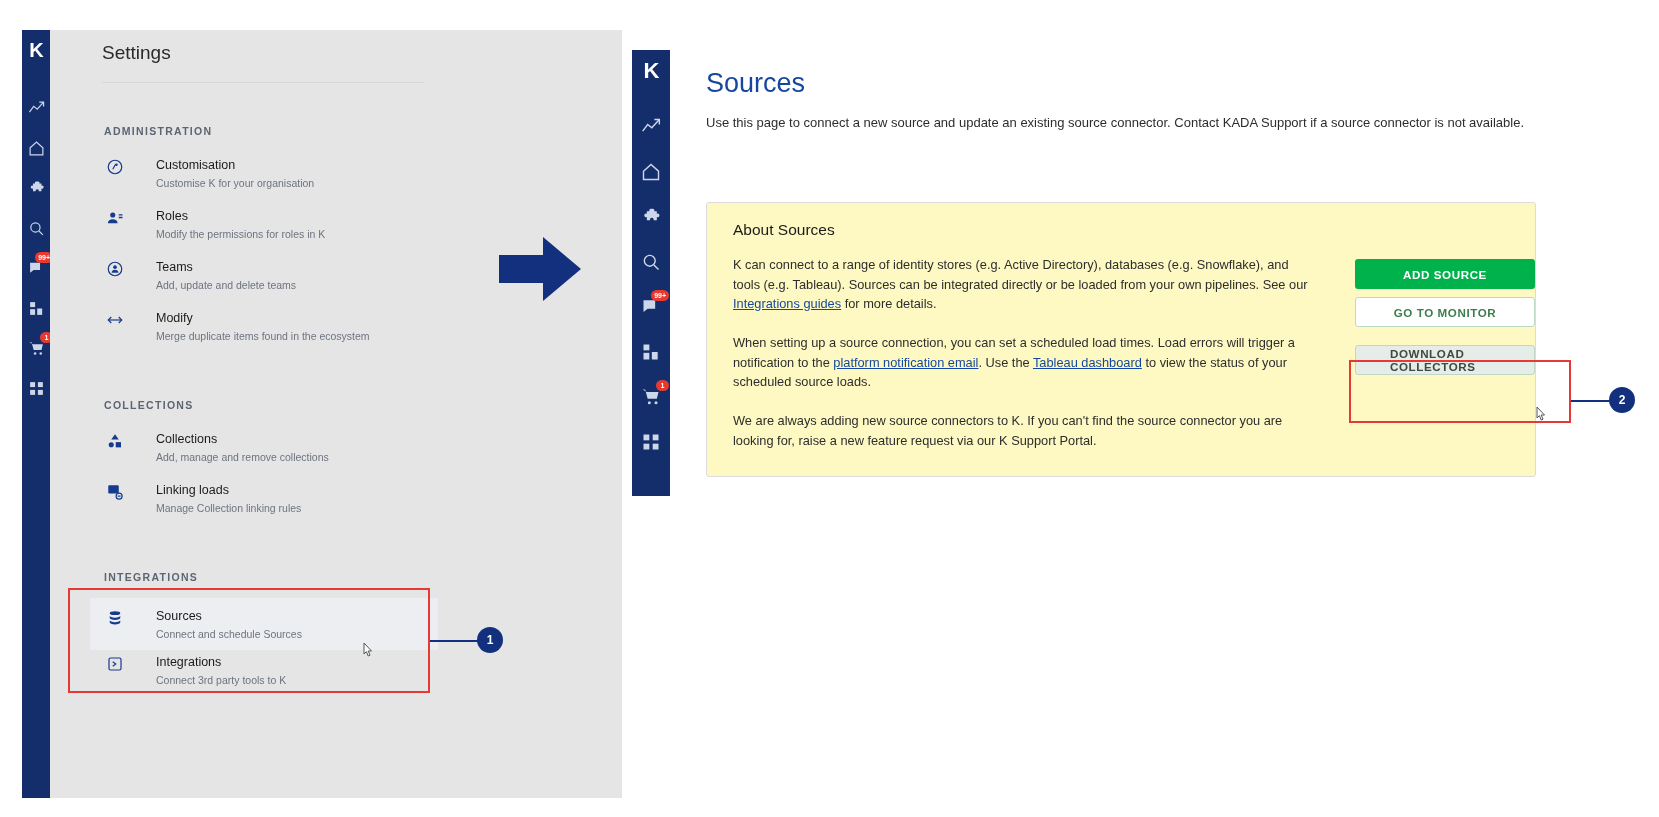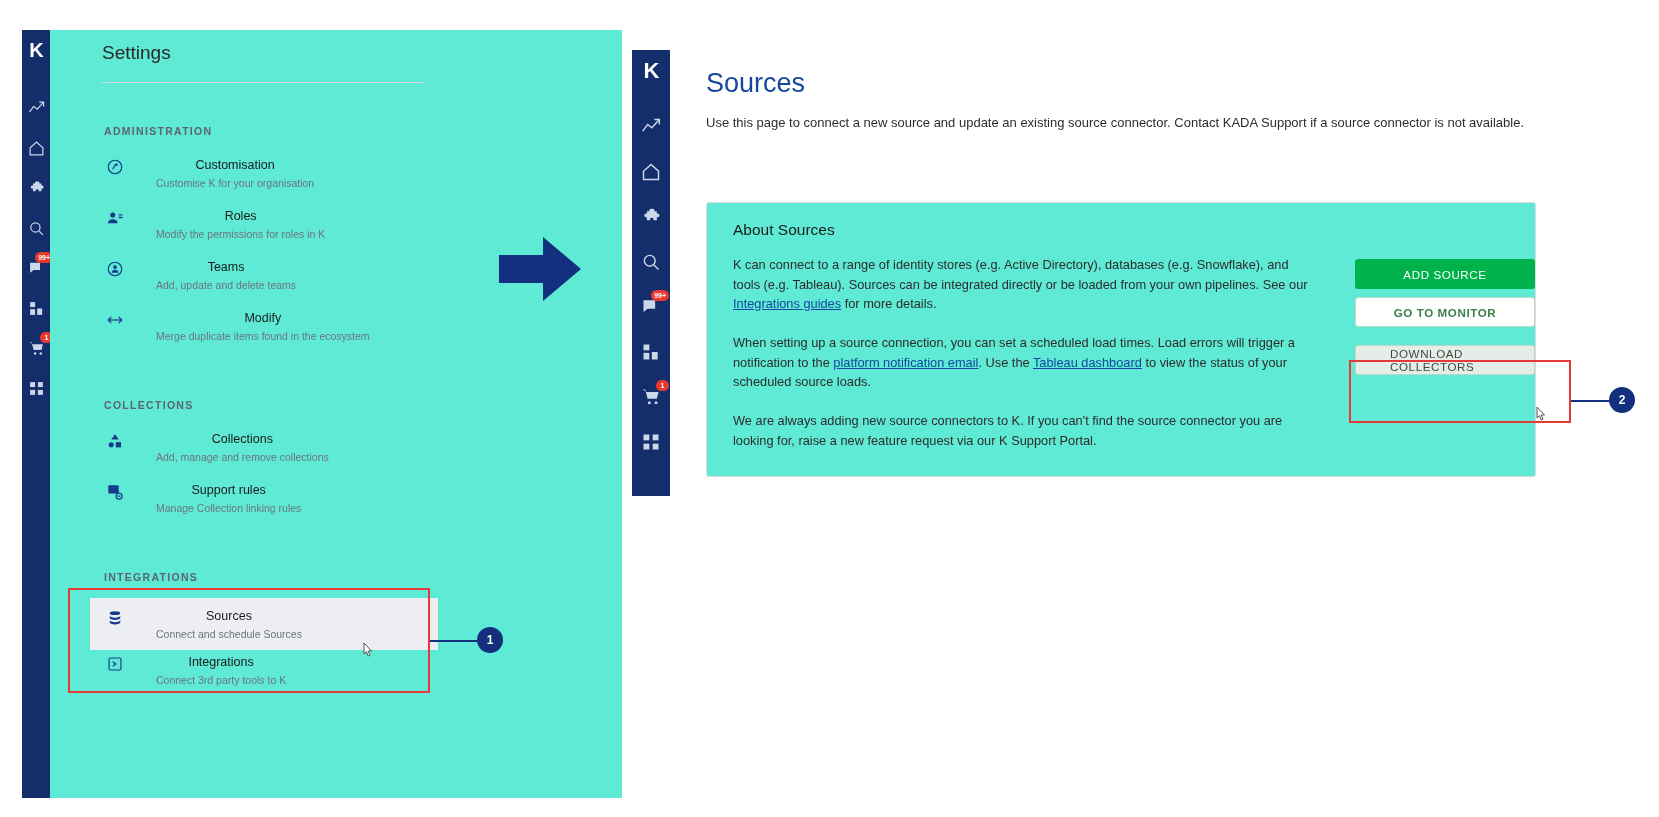--- a/index.html
+++ b/index.html
@@ -33,21 +33,21 @@
   .rail-ico svg { width: 17px; height: 17px; fill: none; stroke: #cdd7ea; stroke-width: 1.7; }
   .rail-ico .filled { fill: #cdd7ea; stroke: none; }
   .badge {
     position: absolute; top: -6px; right: -7px;
     background: #e8392e; color: #fff; border-radius: 9px;
     font-size: 7px; line-height: 1; padding: 2px 3px; font-weight: 700;
     min-width: 13px; text-align: center;
   }
   .badge.small { padding: 2px 4px; }
 
-  .settings-body { position: absolute; left: 28px; top: 0; width: 572px; height: 768px; background: #5eead4; text-align: center; }
+  .settings-body { position: absolute; left: 28px; top: 0; width: 572px; height: 768px; background: #e5e5e5; }
   .settings-title {
     position: absolute; left: 52px; top: 12px;
     font-size: 19px; color: #2a2a2a; font-weight: 400;
   }
   .settings-rule {
     position: absolute; left: 52px; top: 52px; width: 322px; height: 1px; background: #d8d8d8;
   }
   .sec-head {
     position: absolute; left: 54px;
     font-size: 10.5px; letter-spacing: 1.3px; color: #5c6572; font-weight: 600;
@@ -84,30 +84,30 @@
   .rail2-icons { margin-top: 34px; display:flex; flex-direction:column; gap: 23px; align-items:center; }
   .rail2-ico { position: relative; width: 22px; height: 22px; display:flex; align-items:center; justify-content:center; }
   .rail2-ico svg { width: 20px; height: 20px; fill:none; stroke:#cdd7ea; stroke-width:1.7; }
   .rail2-ico .filled { fill:#cdd7ea; stroke:none; }
 
   .src-title { position: absolute; left: 74px; top: 18px; font-size: 27px; color: #15479f; font-weight: 400; }
   .src-desc { position: absolute; left: 74px; top: 63px; width: 830px; font-size: 13px; color: #2d2d2d; line-height: 20px; }
 
   .card {
     position: absolute; left: 74px; top: 152px; width: 830px; height: 275px;
-    border: 1px solid #dcdcdc; border-radius: 3px; background: #5eead4;
+    border: 1px solid #dcdcdc; border-radius: 3px; background: #fef9c3;
   }
   .card-title { position: absolute; left: 26px; top: 18px; font-size: 15.5px; color: #1b1b1b; }
   .card-p { position: absolute; left: 26px; width: 578px; font-size: 12.8px; color: #2d2d2d; line-height: 19.5px; }
   .lnk { color: #15479f; }
 
   .btn {
     position: absolute; left: 648px; width: 180px; height: 30px;
     display:flex; align-items:center; justify-content:center;
-    font-size: 11.6px; letter-spacing: .6px; border-radius: 3px; font-weight: 400;
+    font-size: 11.6px; letter-spacing: .6px; border-radius: 3px; font-weight: 700;
   }
   .btn-green { background: #00b24b; color:#fff; top: 56px; }
   .btn-out { background: #fff; color:#3c7d4d; border:1px solid #bdd9c6; top: 94px; font-weight:600; }
   .btn-grey { background: #e6ece7; color:#3c4a42; border:1px solid #bdd9c6; top: 142px; padding-left: 34px; }
 
   .leader2 { position: absolute; height: 2px; background:#13307e; }
 </style>
 </head>
 <body>
 
@@ -252,21 +252,21 @@
 
       <div class="nav-item" style="top:450px">
         <span class="nav-ico">
           <svg viewBox="0 0 24 24">
               <rect class="sf" x="3" y="3" width="14" height="11" rx="1.5"></rect>
               <circle cx="17.5" cy="17.5" r="4"></circle>
               <path d="M15.5 17.5h4"></path>
             </svg>
         </span>
         <span>
-          <span class="nav-txt-t">Support rules</span><br>
+          <span class="nav-txt-t">Linking loads</span><br>
           <span class="nav-txt-s">Manage Collection linking rules</span>
         </span>
       </div>
 
       <div class="sec-head" style="top:541px">INTEGRATIONS</div>
 
       <div class="nav-item selected" style="top:568px; padding:8px 0 8px 0; left:40px; width:348px;">
         <span class="nav-ico" style="margin-left:14px">
           <svg viewBox="0 0 24 24">
               <ellipse class="sf" cx="12" cy="5.5" rx="7" ry="2.6"></ellipse>

